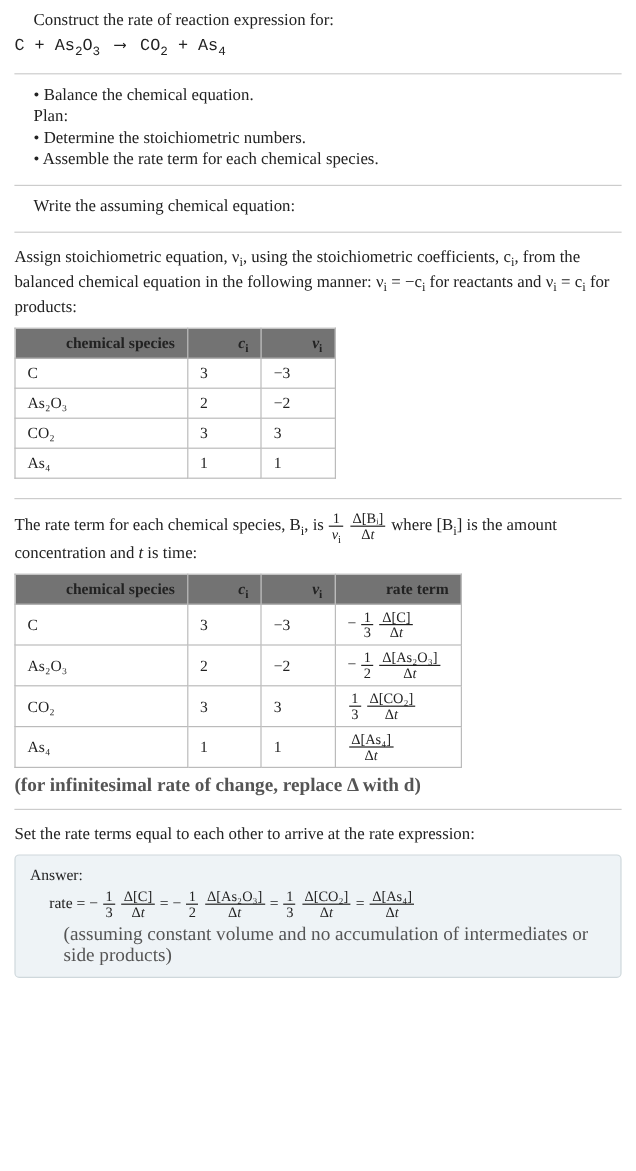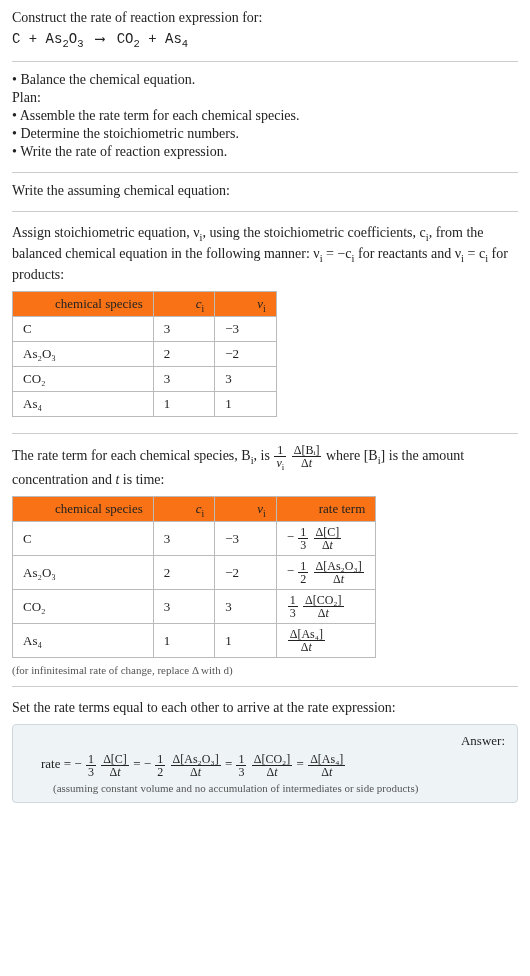--- a/index.html
+++ b/index.html
@@ -11,78 +11,77 @@
     background: #fff;
     width: 530px;
     box-sizing: border-box;
   }
   .section {
     border-bottom: 1px solid #ccc;
     padding-bottom: 10px;
     margin-bottom: 10px;
   }
   .section.no-border { border-bottom: none; }
-  .line { margin: 2px 0; }
+  .line { margin: 2px 16px; }
   .equation { margin: 4px 0; font-family: Liberation Mono, monospace; }
   sub { font-size: 0.75em; vertical-align: sub; line-height: 0; }
   .arrow { display: inline-block; margin: 0 4px; }
   table.data {
     border-collapse: collapse;
     margin: 6px 0;
     font-size: 13px;
   }
   table.data th, table.data td {
     border: 1px solid #bbb;
     padding: 4px 10px;
     text-align: left;
     vertical-align: middle;
   }
-  table.data th { background: #f97316; font-weight: normal; padding-left: 42px; }
+  table.data th { background: #737373; font-weight: bold; padding-left: 42px; }
   .explain { margin: 6px 0; line-height: 1.5; }
   .frac {
     display: inline-block;
     vertical-align: middle;
     text-align: center;
     font-size: 12px;
     line-height: 1;
     margin: 0 1px;
   }
   .frac .num { display: block; border-bottom: 1px solid #222; padding: 0 2px; }
   .frac .den { display: block; padding: 0 2px; }
-  .small-note { font-size: 11px; color: #555; margin-top: 2px; }
+  .small-note { font-size: 16px; color: #555; margin-top: 2px; font-weight: bold; }
   .answer-box {
     background: #eef3f6;
     border: 1px solid #cfd8dc;
     border-radius: 4px;
     padding: 8px 12px;
     margin-top: 6px;
   }
-  .answer-label { font-size: 13px; margin-bottom: 4px; text-align: right; }
+  .answer-label { font-size: 13px; margin-bottom: 4px; }
   .answer-line { font-size: 13px; margin-left: 16px; }
-  .answer-note { font-size: 11px; color: #555; margin-left: 28px; margin-top: 4px; }
+  .answer-note { font-size: 16px; color: #555; margin-left: 28px; margin-top: 4px; }
   .ital { font-style: italic; }
 </style>
 </head>
 <body>
 
 <div class="section">
   <div class="line">Construct the rate of reaction expression for:</div>
   <div class="equation">
     <span>C + As</span><sub>2</sub><span>O</span><sub>3</sub>
     <span class="arrow">⟶</span>
     <span>CO</span><sub>2</sub><span> + As</span><sub>4</sub>
   </div>
 </div>
 
 <div class="section">
   <div class="line">• Balance the chemical equation.</div>
   <div class="line">Plan:</div>
+  <div class="line">• Determine the stoichiometric numbers.</div>
   <div class="line">• Assemble the rate term for each chemical species.</div>
-  <div class="line">• Determine the stoichiometric numbers.</div>
-  <div class="line">• Write the rate of reaction expression.</div>
 </div>
 
 <div class="section">
   <div class="line">Write the assuming chemical equation:</div>
 </div>
 
 <div class="section">
   <div class="explain">
     <span>Assign stoichiometric equation, ν</span><sub>i</sub><span>, using the stoichiometric coefficients, c</span><sub>i</sub><span>, from the balanced chemical equation in the following manner: ν</span><sub>i</sub><span> = −c</span><sub>i</sub><span> for reactants and ν</span><sub>i</sub><span> = c</span><sub>i</sub><span> for products:</span>
   </div>

